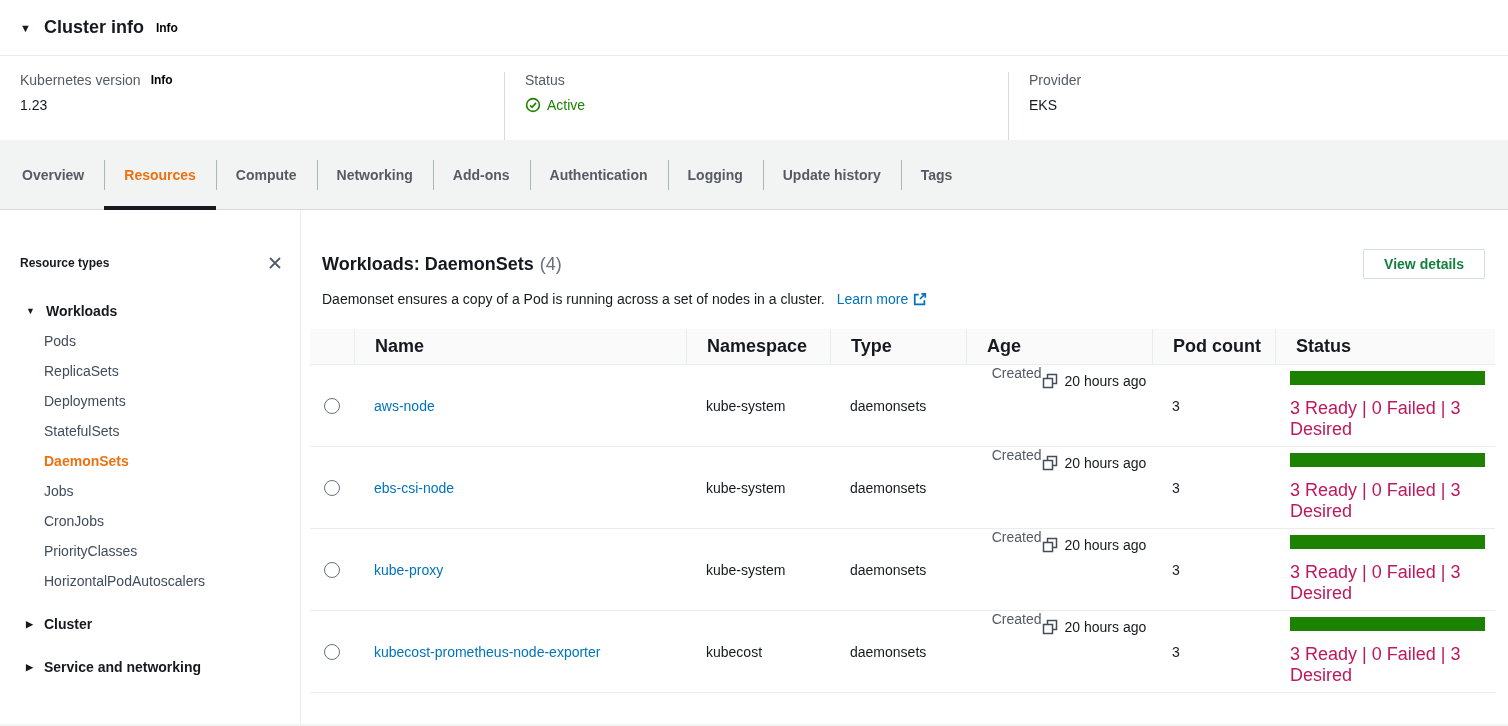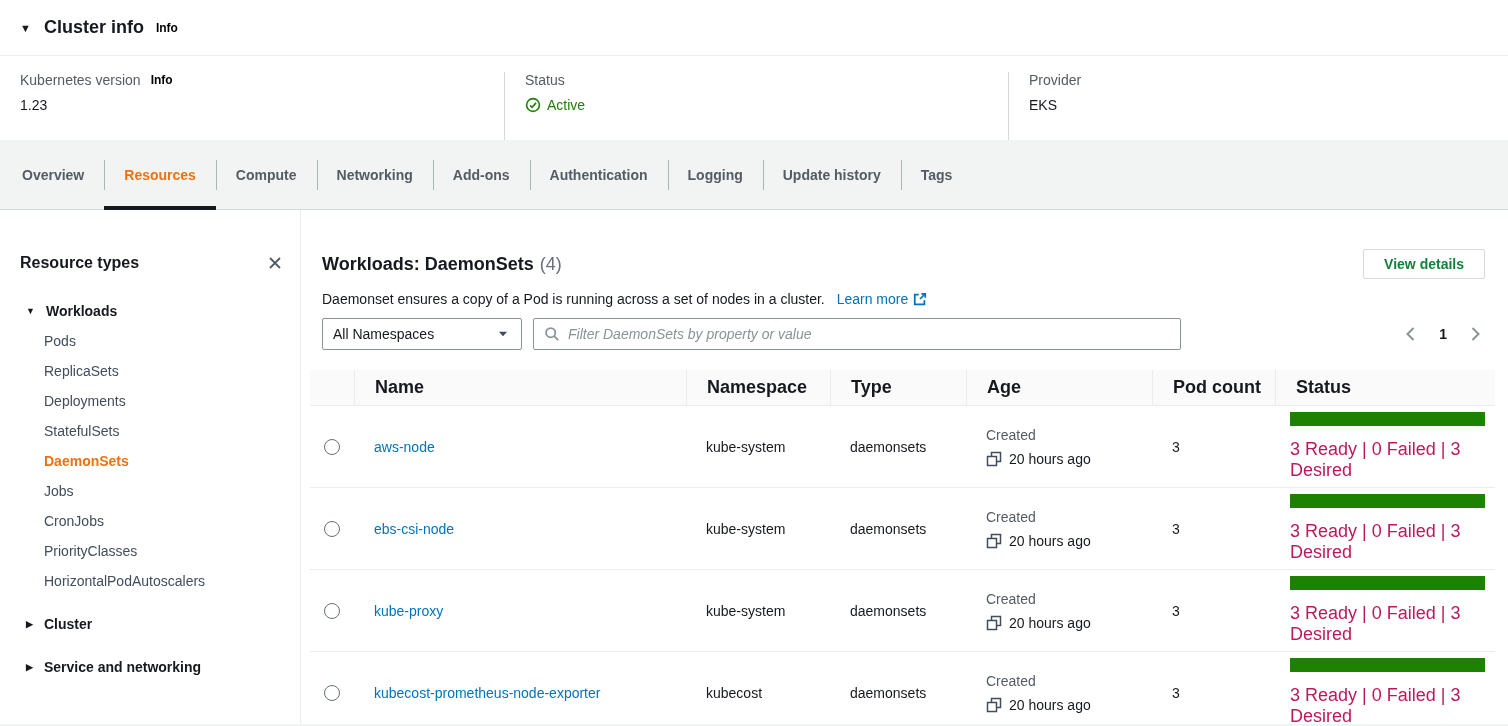--- a/index.html
+++ b/index.html
@@ -34,21 +34,21 @@
   .tab.active::after { content:""; position:absolute; left:0; right:0; bottom:-1px;
     height:4px; background:#16191f; }
 
   
   .main-panel { display:flex; background:#fff; height:514px; }
 
   
   .sidebar { width:301px; flex:none; border-right:1px solid #eaeded;
     padding:44px 16px 0 20px; }
   .sidebar-header { display:flex; align-items:center; justify-content:space-between; }
-  .sidebar-title { font-size:16px; font-weight:bold; }
+  .sidebar-title { font-size:12px; font-weight:bold; }
   .close-btn { width:18px; height:18px; cursor:pointer; display:flex; align-items:center;
     justify-content:center; }
   .tree { margin-top:24px; }
   .tree-group-row { display:flex; align-items:center; height:30px; padding-left:6px;
     font-size:14px; font-weight:bold; cursor:pointer; }
   .tree-group-row .caret { font-size:9px; margin-right:11px; }
   .tree-item { height:30px; line-height:30px; padding-left:24px; font-size:14px;
     color:#414d5c; cursor:pointer; }
   .tree-item.selected { color:#ec7211; font-weight:bold; }
   .tree-group-collapsed { margin-top:13px; }
@@ -87,21 +87,21 @@
   .t-head { background:#fafafa; border-bottom:1px solid #eaeded; }
   .t-head .t-cell { height:35px; display:flex; align-items:center; font-size:18px;
     font-weight:bold; color:#16191f; padding-left:20px; }
   .t-head .t-cell + .t-cell { border-left:1px solid #eaeded; }
   .t-body-row { border-bottom:1px solid #eaeded; height:82px; }
   .t-body-row .t-cell { display:flex; align-items:center; padding-left:20px; font-size:14px; }
   .cell-select { justify-content:center; padding-left:0 !important; }
   .radio { width:16px; height:16px; border:1px solid #687078; border-radius:50%;
     background:#fff; cursor:pointer; flex:none; }
   .name-link { color:#0073bb; text-decoration:none; cursor:pointer; }
-  .cell-age { flex-direction:column; align-items:flex-start !important; justify-content:center; }
+  .cell-age { flex-direction:row; align-items:flex-start !important; justify-content:center; }
   .age-created { color:#545b64; font-size:14px; }
   .age-time { margin-top:8px; display:flex; align-items:center; color:#16191f; }
   .age-time svg { margin-right:7px; }
   .cell-status { flex-direction:column; align-items:flex-start !important; justify-content:center;
     padding-left:15px !important; }
   .status-bar { width:195px; height:14px; background:#1d8102; }
   .status-text { margin-top:13px; font-size:18px; color:#be185d; }
 </style>
 </head>
 <body>
@@ -199,48 +199,20 @@
 
     <div class="description">
       <span>Daemonset ensures a copy of a Pod is running across a set of nodes in a cluster.</span>
       <a class="learn-more"><span>Learn more</span><svg width="14" height="14" viewBox="0 0 16 16">
         <path d="M13 9.5 V14 H2 V3 H6.5" fill="none" stroke="#0073bb" stroke-width="2"></path>
         <path d="M9.5 2 H14 V6.5" fill="none" stroke="#0073bb" stroke-width="2"></path>
         <path d="M14 2 L8 8" fill="none" stroke="#0073bb" stroke-width="2"></path>
       </svg></a>
     </div>
 
-    <div class="controls">
-      <div class="ns-select">
-        <span>All Namespaces</span>
-        <svg width="12" height="12" viewBox="0 0 16 16">
-          <path d="M2.5 5 L8 11 L13.5 5 Z" fill="#414d5c"></path>
-        </svg>
-      </div>
-      <div class="search-box">
-        <svg width="16" height="16" viewBox="0 0 16 16">
-          <circle cx="6.7" cy="6.7" r="4.6" fill="none" stroke="#879596" stroke-width="1.8"></circle>
-          <path d="M10.2 10.2 L14.2 14.2" stroke="#879596" stroke-width="1.8"></path>
-        </svg>
-        <input type="text" placeholder="Filter DaemonSets by property or value" style="">
-      </div>
-      <div class="pagination">
-        <span class="page-btn">
-          <svg width="16" height="16" viewBox="0 0 16 16">
-              <path d="M10.5 2 L4.5 8 L10.5 14" fill="none" stroke="#879596" stroke-width="2"></path>
-            </svg>
-        </span>
-        <span class="page-number">1</span>
-        <span class="page-btn">
-          <svg width="16" height="16" viewBox="0 0 16 16">
-              <path d="M5.5 2 L11.5 8 L5.5 14" fill="none" stroke="#879596" stroke-width="2"></path>
-            </svg>
-        </span>
-      </div>
-    </div>
 
     <div class="table">
       <div class="t-row t-head">
         <div class="t-cell cell-select"></div>
         <div class="t-cell">Name</div>
         <div class="t-cell">Namespace</div>
         <div class="t-cell">Type</div>
         <div class="t-cell">Age</div>
         <div class="t-cell">Pod count</div>
         <div class="t-cell">Status</div>

